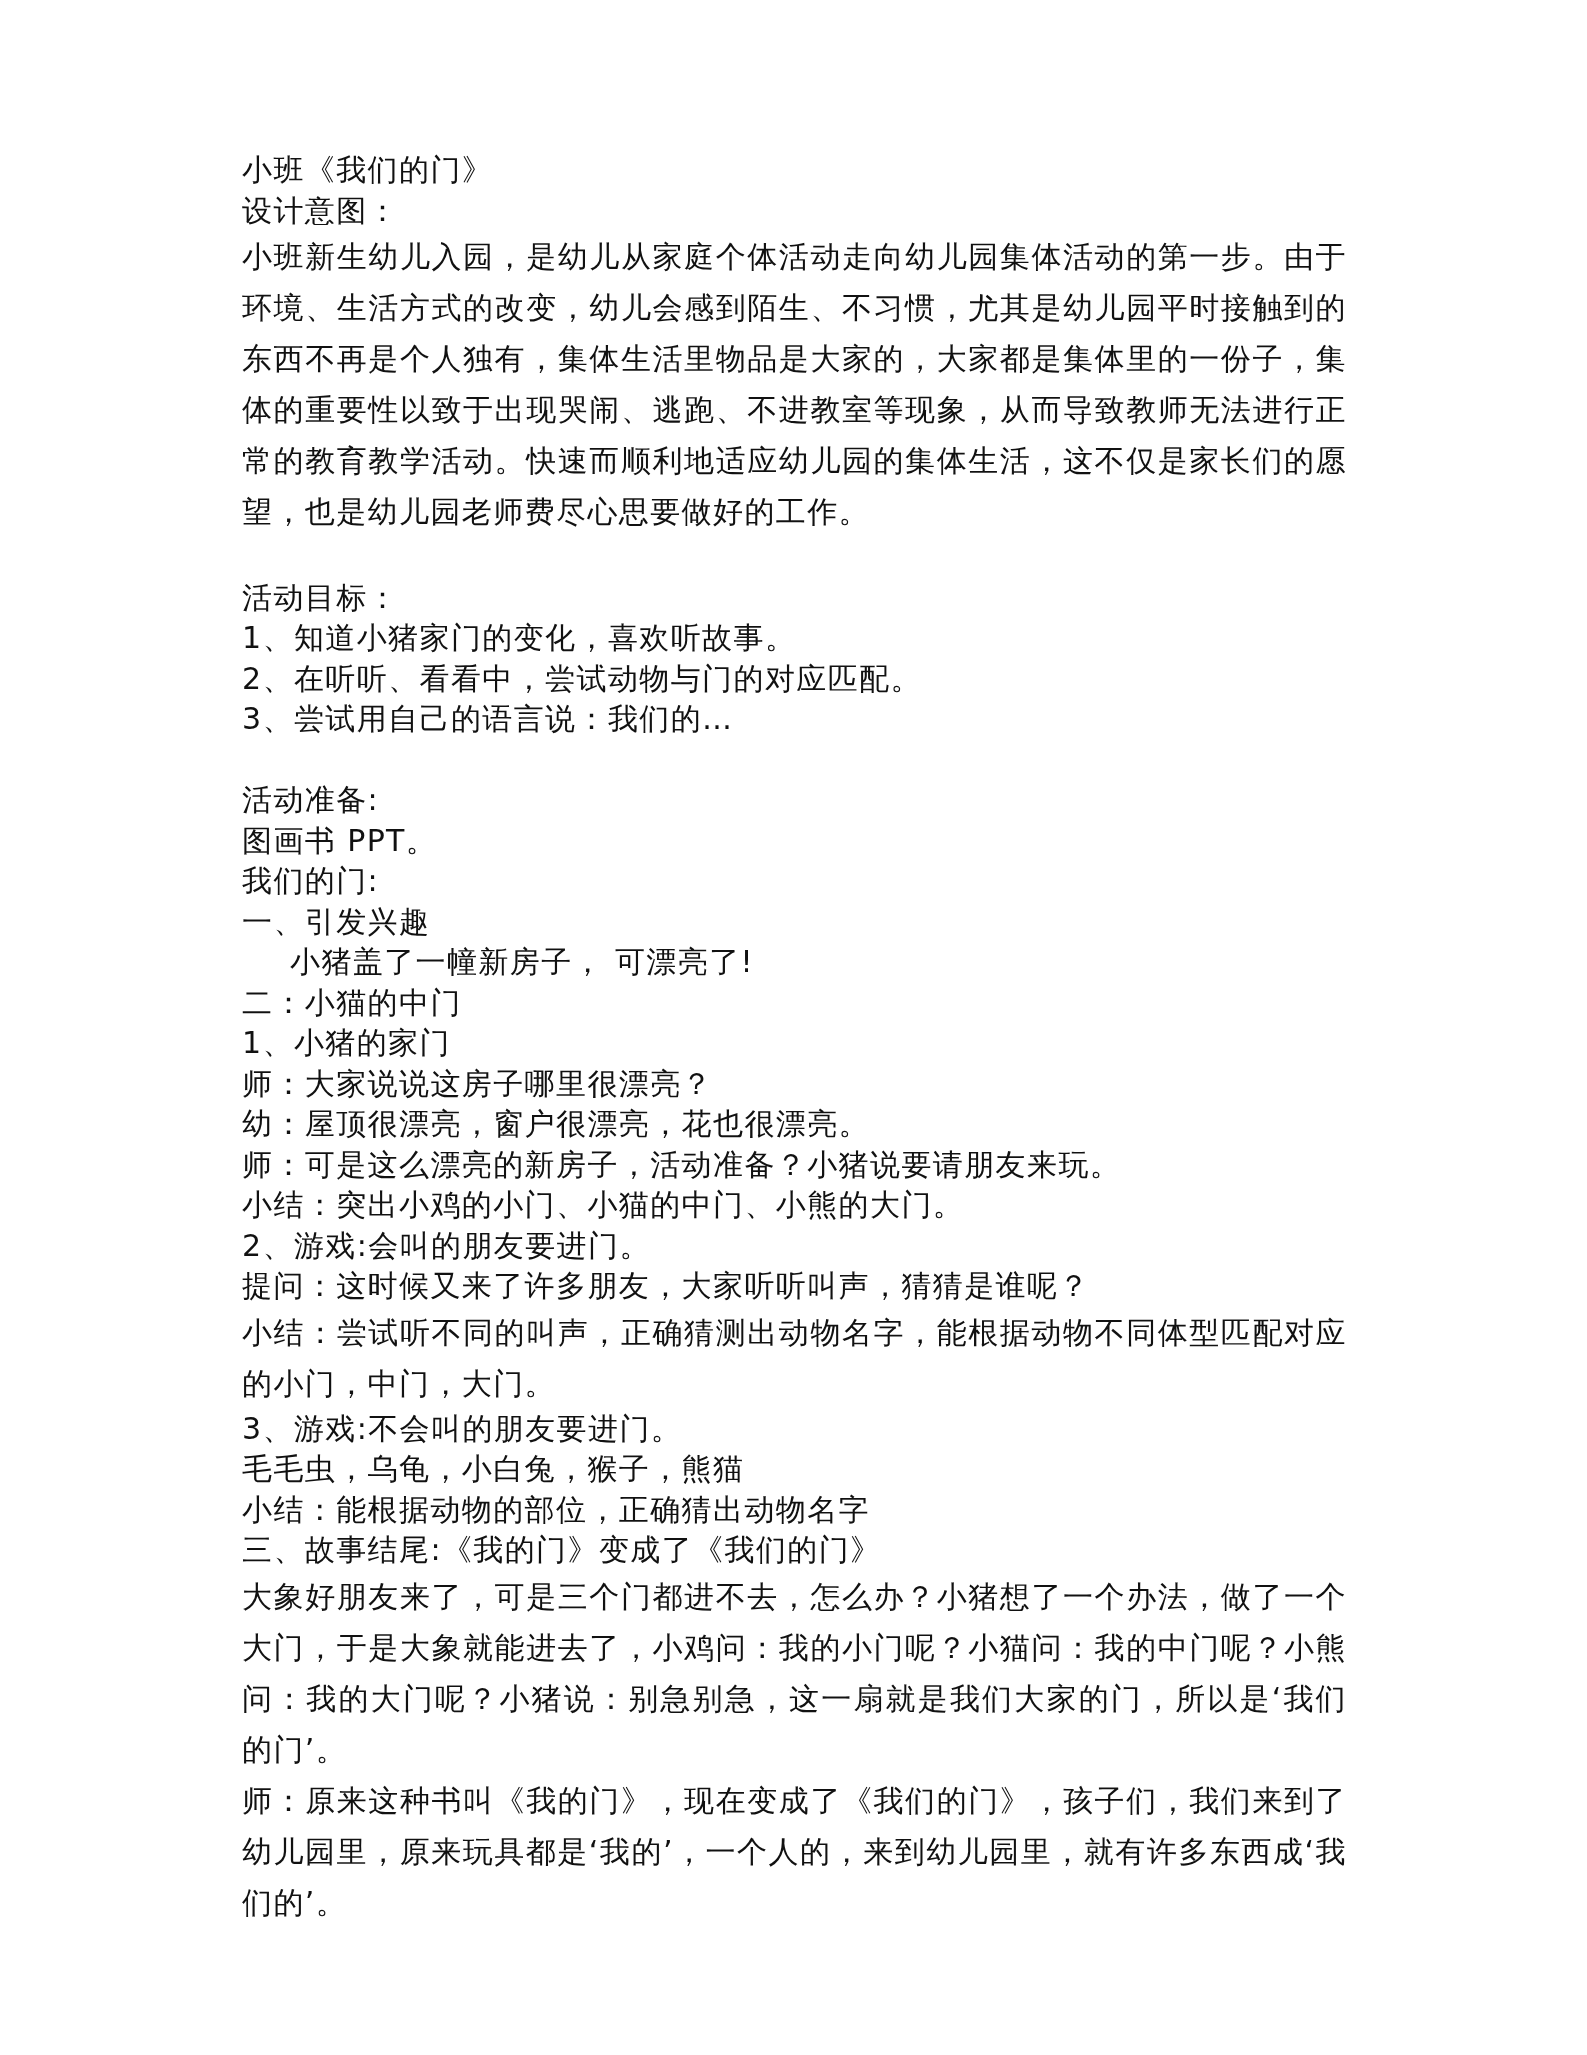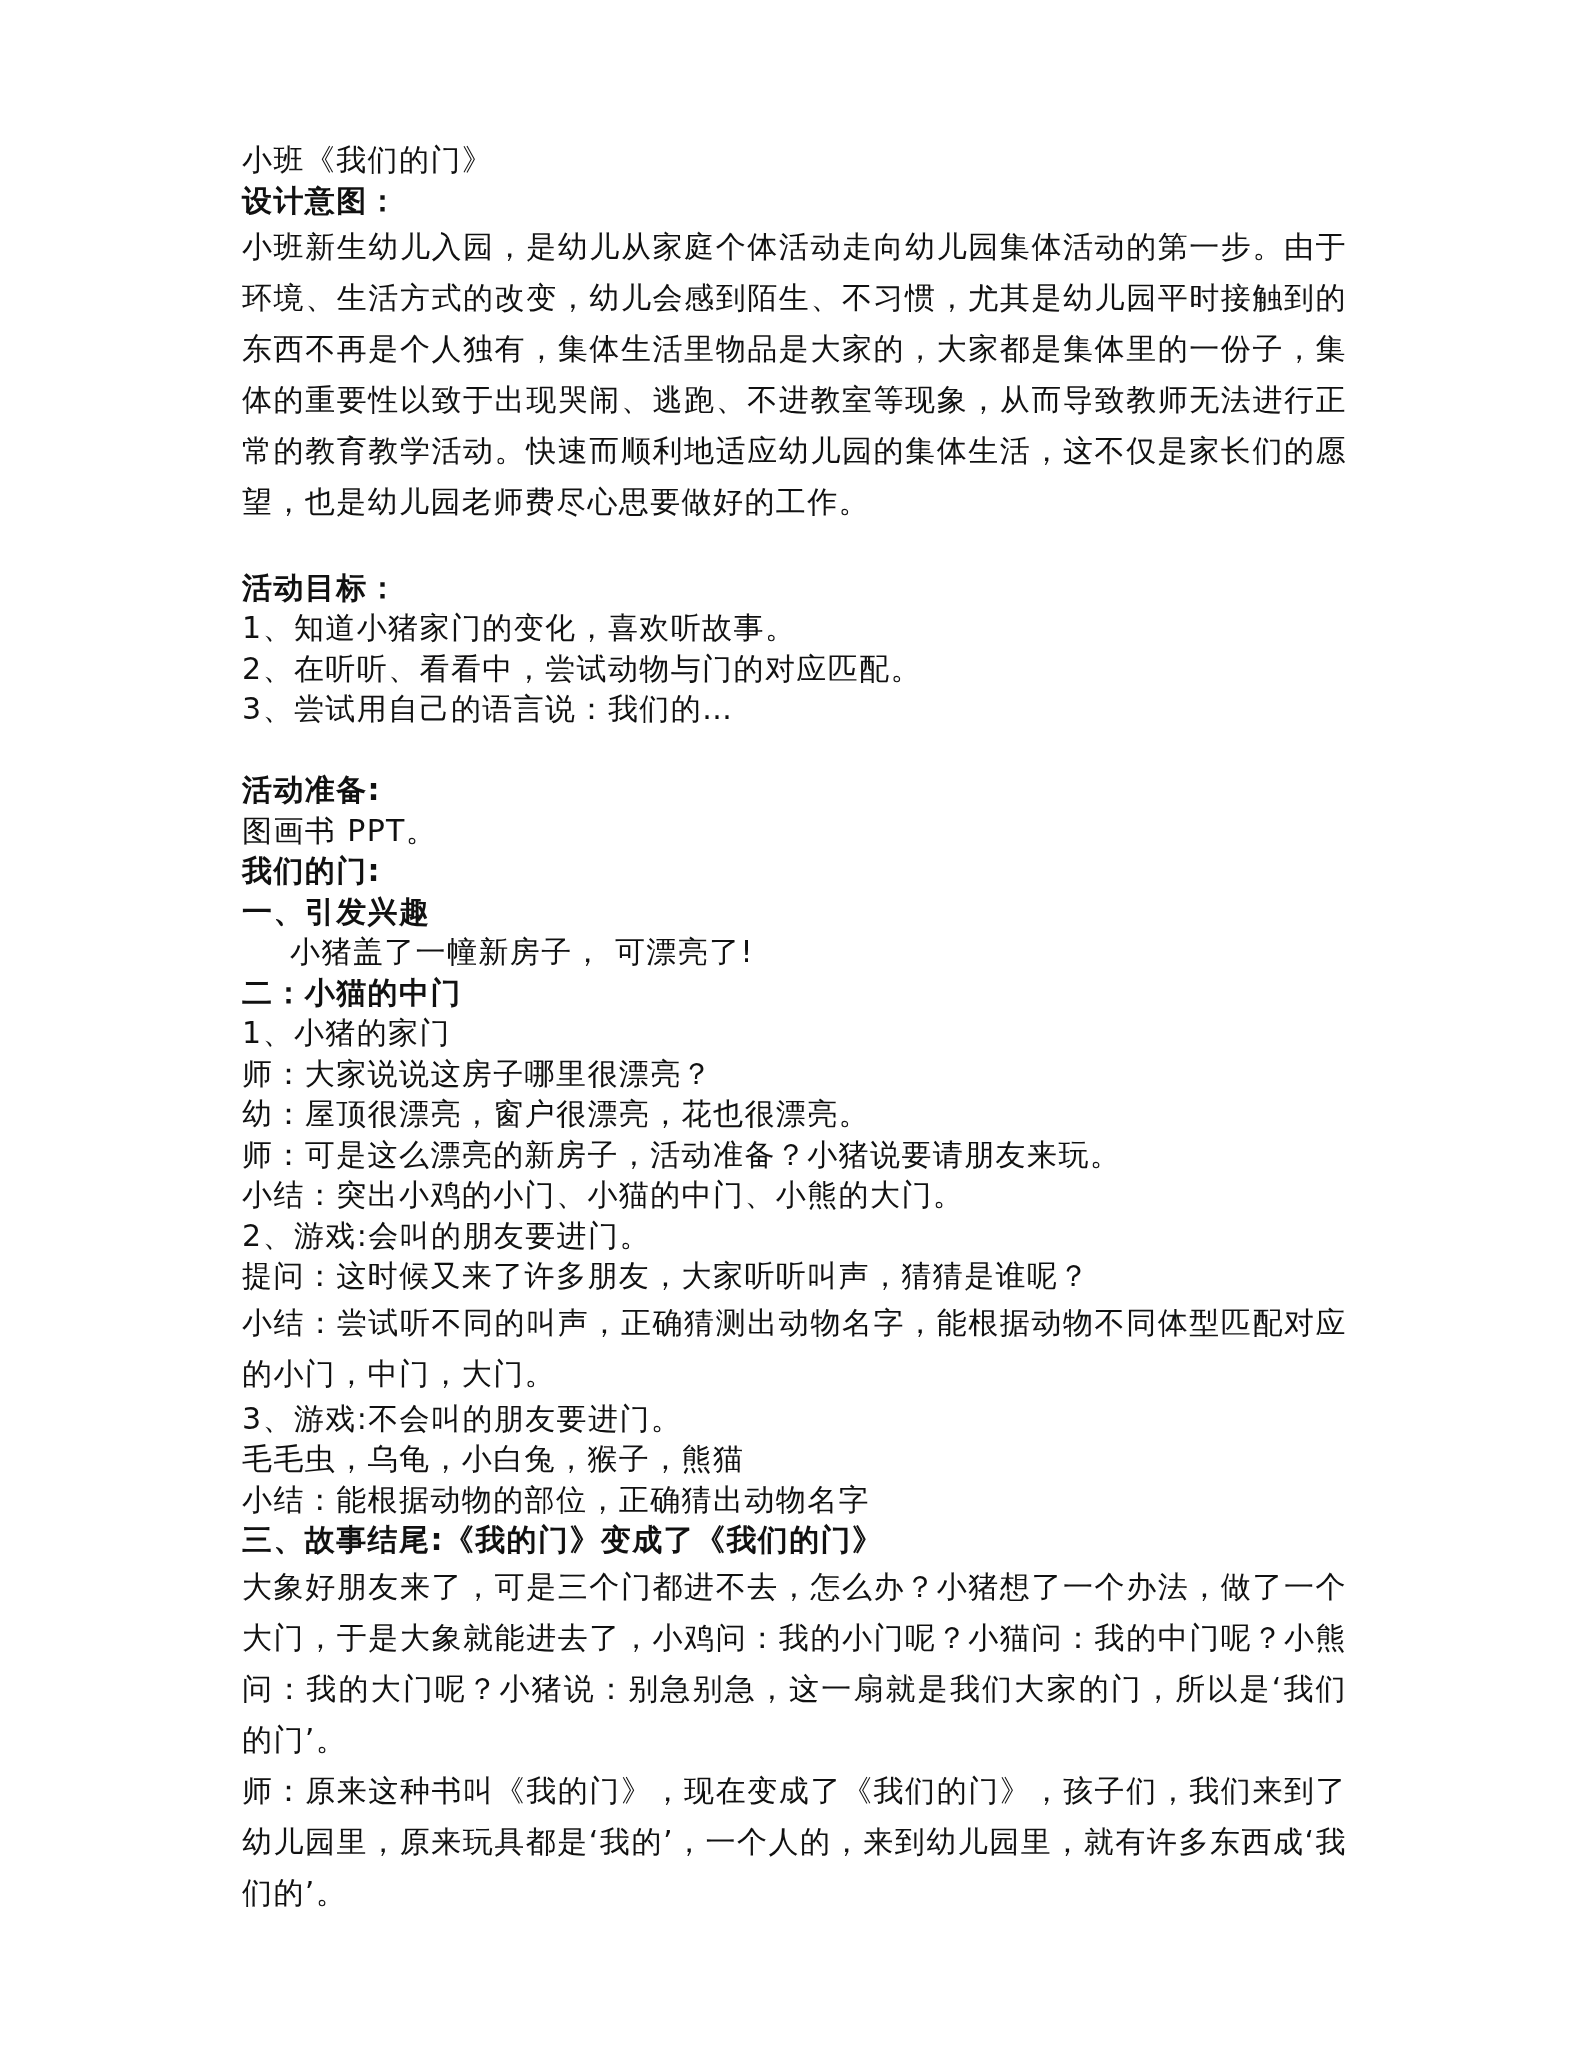--- a/index.html
+++ b/index.html
@@ -11,39 +11,39 @@
       width: 1587px;
       height: 2055px;
       position: relative;
       overflow: hidden;
       font-family: "DejaVu Sans", "Liberation Sans", sans-serif;
       color: #111111;
     }
     .page {
       position: absolute;
       left: 242px;
-      top: 140px;
+      top: 150px;
       width: 1105px;
     }
     .line {
       font-size: 30px;
       line-height: 40.5px;
       height: 40.5px;
       white-space: nowrap;
       letter-spacing: 1.4px;
     }
     .para {
       font-size: 30px;
       line-height: 51px;
       letter-spacing: 1.4px;
       text-align: justify;
       text-align-last: left;
     }
     .bold {
-      font-weight: bold;
+      font-weight: normal;
     }
     .blank {
       height: 40.5px;
     }
     .indent {
       padding-left: 48px;
     }
     .lead-paren {
       margin-left: -6px;
     }

